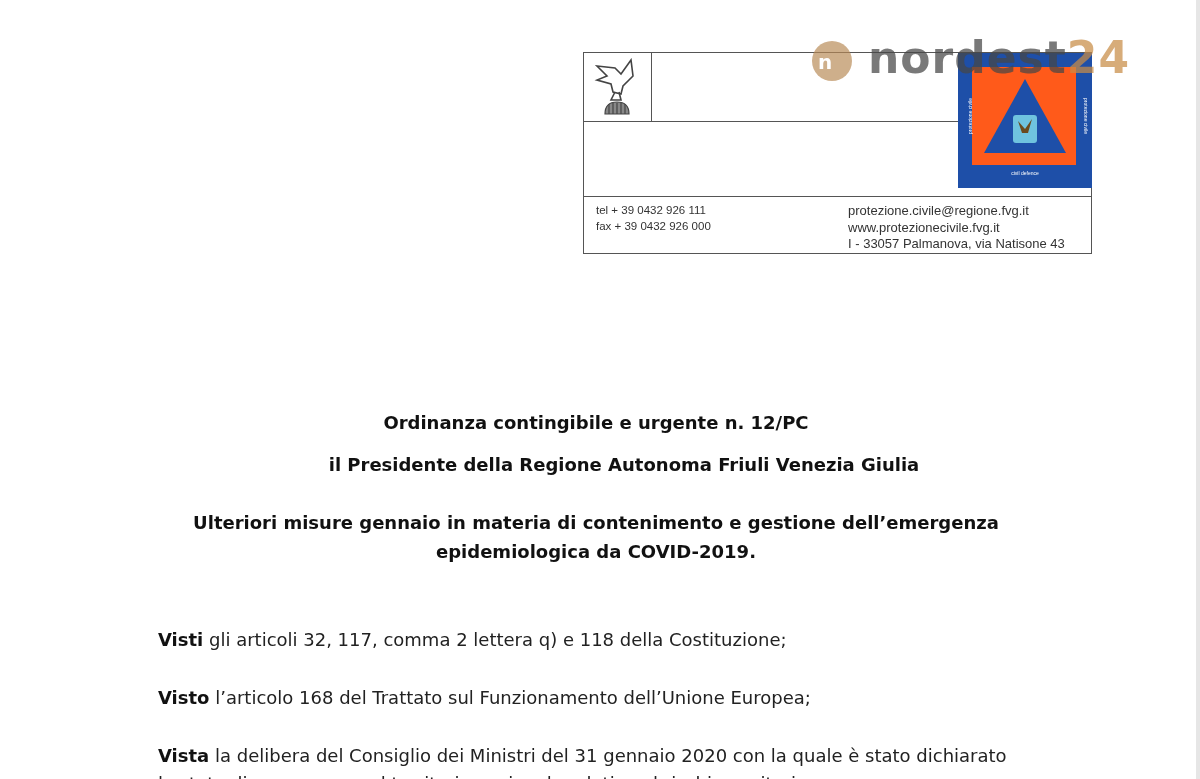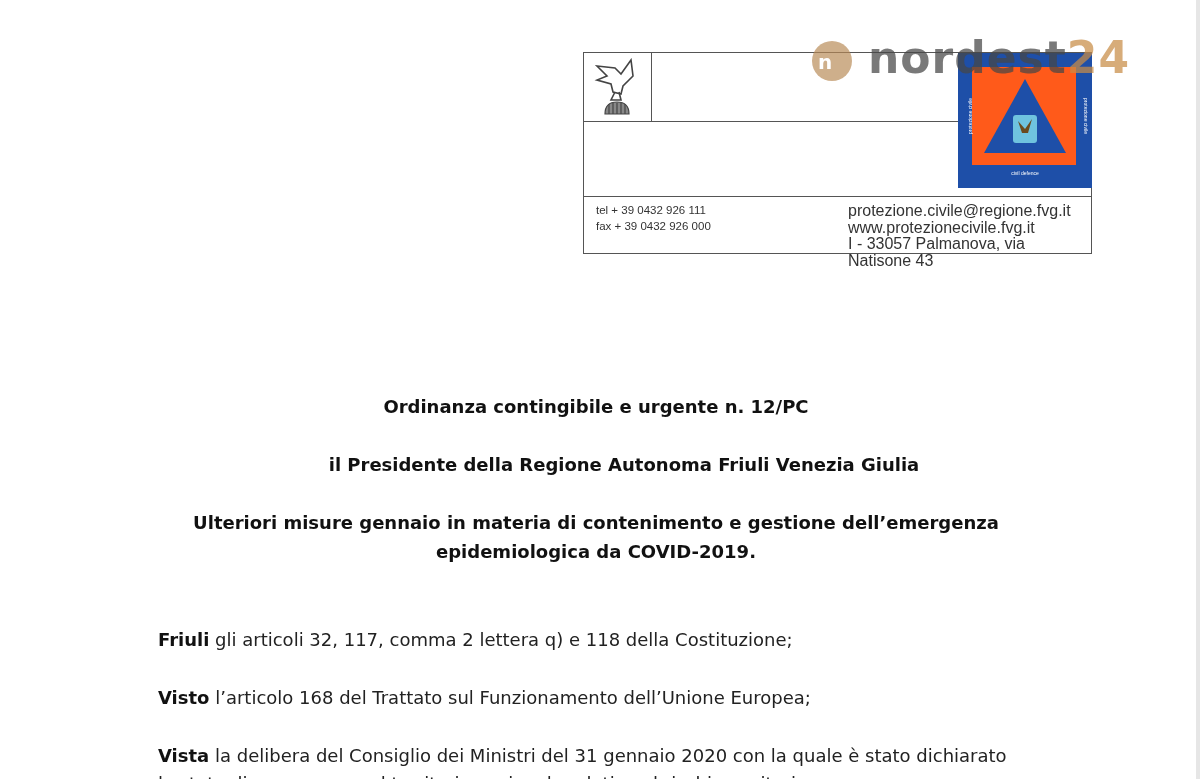--- a/index.html
+++ b/index.html
@@ -27,21 +27,21 @@
       line-height: 19px; color: #222;
     }
     .lh-row2 { position: absolute; left: 0; top: 68px; width: 374px; height: 66px; border-bottom: 1px solid #555; }
     .lh-pc-title {
       position: absolute; left: 12px; top: 9px;
       font-family: "DejaVu Sans", sans-serif; font-size: 19.5px; letter-spacing: 0.4px;
       color: #222;
     }
     .lh-row3 { position: absolute; left: 0; top: 134px; width: 507px; height: 66px; border-top: 1px solid #555; margin-top: 9px; }
     .lh-contact-left { position: absolute; left: 12px; top: 6px; font-size: 11.5px; line-height: 15.5px; color: #333; }
-    .lh-contact-right { position: absolute; left: 264px; top: 6px; font-size: 16px; line-height: 16.5px; color: #333; }
+    .lh-contact-right { position: absolute; left: 264px; top: 6px; font-size: 13px; line-height: 16.5px; color: #333; }
     
     .emblem {
       position: absolute; left: 374px; top: 0; width: 134px; height: 135px;
       background: #1e4fa8; overflow: hidden;
     }
     .emblem-orange { position: absolute; left: 14px; top: 14px; width: 104px; height: 98px; background: #ff5a1a; }
     .emblem-tri { position: absolute; left: 20px; top: 20px; }
     .emblem-label-bottom {
       position: absolute; left: 0; width: 100%; top: 117px; text-align: center;
       font-size: 5px; color: #fff;
@@ -128,21 +128,21 @@
   </div>
 </div>
 
 <div class="watermark">
   <div class="wm-circle">
     <span class="wm-circle-inner">n</span>
   </div>
   <div class="wm-text"><span class="wm-name">nordest</span><span class="wm-num">24</span></div>
 </div>
 
-<div class="doc-title" style="top:396px;">Ordinanza contingibile e urgente n. 12/PC</div>
+<div class="doc-title" style="top:412px;">Ordinanza contingibile e urgente n. 12/PC</div>
 <div class="doc-title" style="top:454px;margin-left:28px;">il Presidente della Regione Autonoma Friuli Venezia Giulia</div>
 <div class="doc-title" style="top:512px;">Ulteriori misure gennaio in materia di contenimento e gestione dell’emergenza</div>
 <div class="doc-title" style="top:541px;">epidemiologica da COVID-2019.</div>
 
-<div class="para" style="top:629px;"><b>Friuli</b><span> gli articoli 32, 117, comma 2 lettera q) e 118 della Costituzione;</span></div>
+<div class="para" style="top:629px;"><b>Visti</b><span> gli articoli 32, 117, comma 2 lettera q) e 118 della Costituzione;</span></div>
 <div class="para" style="top:687px;"><b>Visto</b><span> l’articolo 168 del Trattato sul Funzionamento dell’Unione Europea;</span></div>
 <div class="para" style="top:745px;"><b>Vista</b><span> la delibera del Consiglio dei Ministri del 31 gennaio 2020 con la quale è stato dichiarato</span></div>
 <div class="para" style="top:773px;">lo stato di emergenza sul territorio nazionale relativo al rischio sanitario connesso</div>
 
 </body></html>

